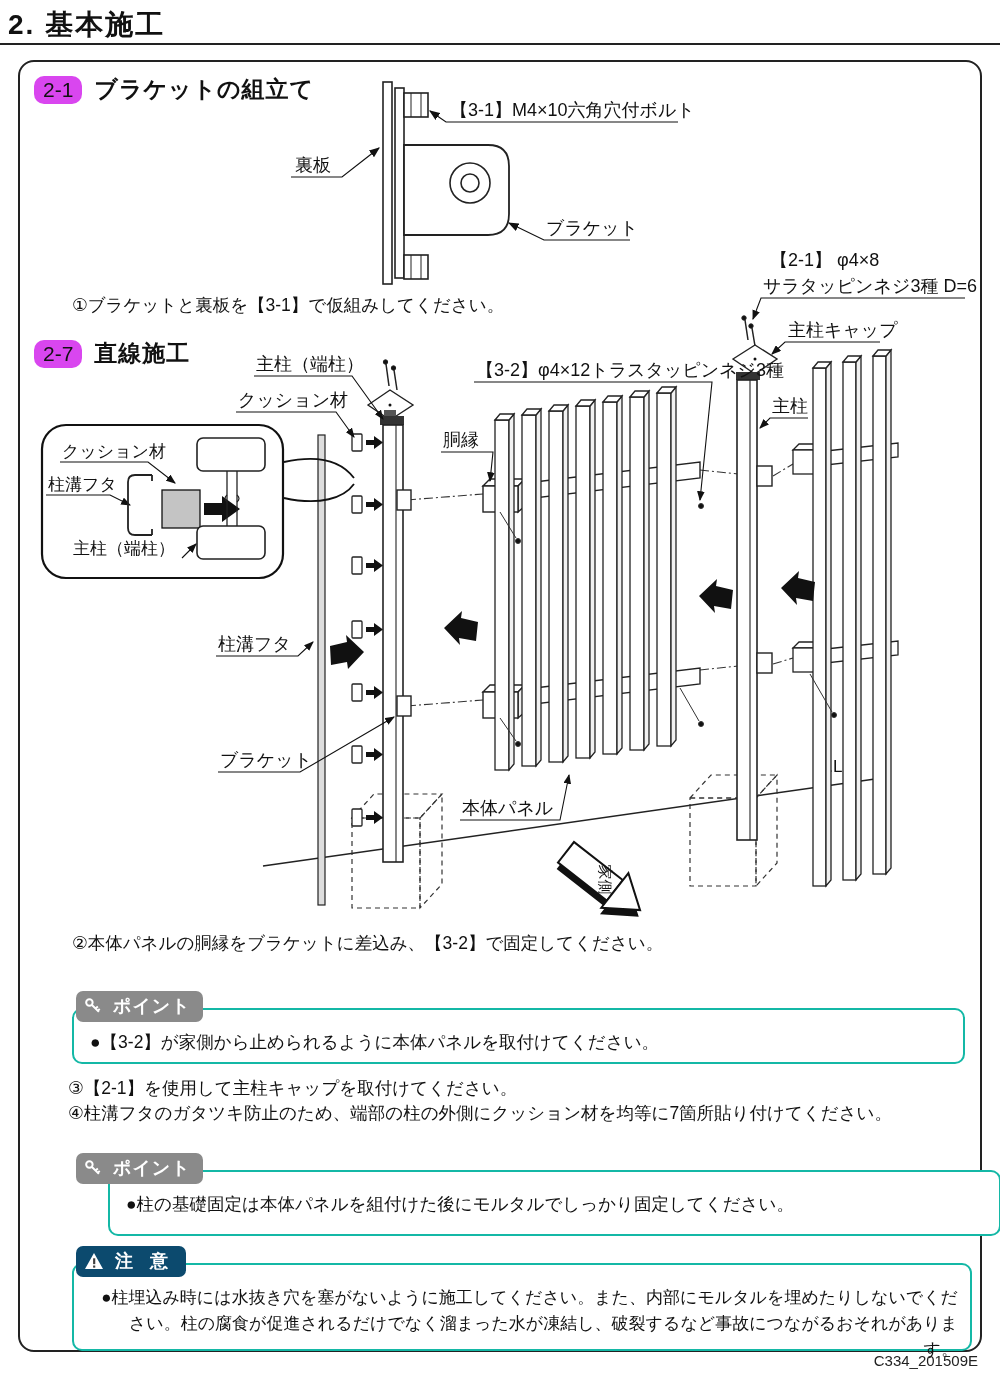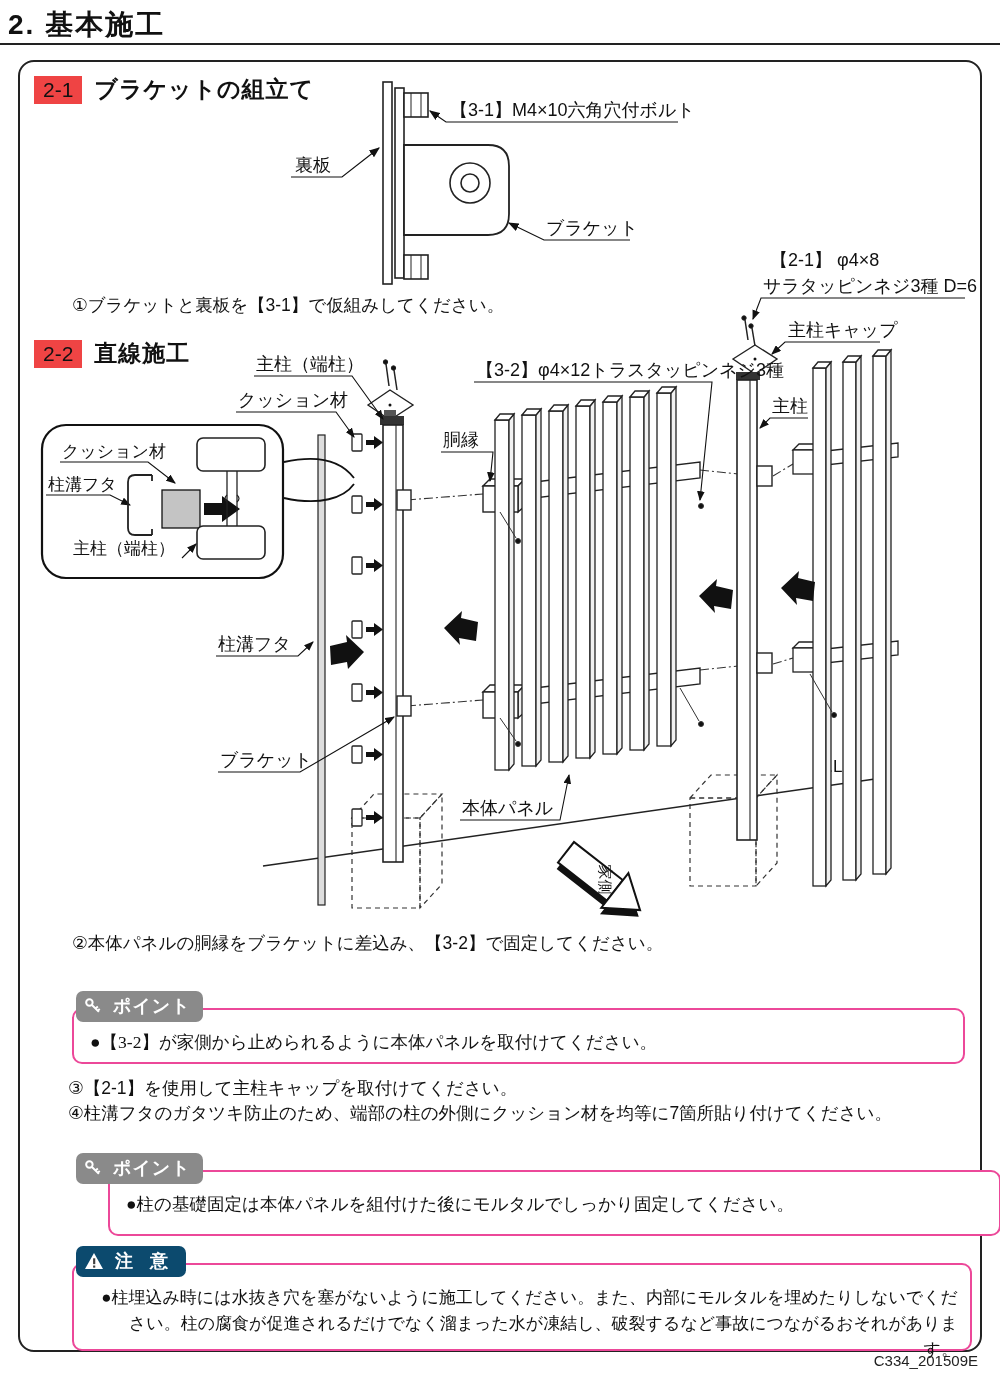--- a/index.html
+++ b/index.html
@@ -8,28 +8,28 @@
     font-family:"Liberation Sans","DejaVu Sans",sans-serif;color:#111;
     overflow:hidden;
   }
   .abs{position:absolute;}
   .page-title{left:8px;top:6px;font-size:28px;font-weight:bold;letter-spacing:2px;}
   .title-rule{left:0;top:43px;width:1000px;border-top:2px solid #222;}
   .frame{left:18px;top:60px;width:960px;height:1288px;border:2.5px solid #222;border-radius:16px;}
   .sec-head{display:flex;align-items:center;gap:12px;}
   .sec21-head{left:34px;top:74px;}
   .sec22-head{left:34px;top:338px;}
-  .badge{background:#ef4444;padding:2px 9px;font-size:21px;font-weight:500;}
+  .badge{background:#d946ef;padding:2px 9px;font-size:21px;font-weight:500;border-radius:10px;}
   .sec-title{font-size:23px;font-weight:bold;letter-spacing:1px;}
   .step-text{font-size:17.5px;line-height:27px;white-space:pre;}
   .steps-a{left:72px;top:930px;}
   .steps-b{left:68px;top:1076px;line-height:25px;font-size:17.5px;}
   .step1{left:72px;top:292px;}
   svg.diagram{position:absolute;pointer-events:none;}
-  .callout-box{border:2px solid #ec4899;border-radius:10px;background:#fff;font-family:Liberation Serif, serif;}
+  .callout-box{border:2px solid #14b8a6;border-radius:10px;background:#fff;}
   .point1-box{left:72px;top:1008px;width:889px;height:52px;}
   .point2-box{left:72px;top:1170px;width:889px;height:62px;margin-left:36px;}
   .caution-box{left:72px;top:1263px;width:896px;height:84px;}
   .callout-text{font-size:17.5px;padding:20px 14px 0 16px;}
   .caution-text{font-size:17px;line-height:26px;padding:20px 12px 0 16px;text-indent:-1em;padding-left:2em;text-align:right;}
   .tab{position:absolute;display:flex;align-items:center;gap:11px;color:#fff;
        border-radius:7px;padding:3px 12px 4px 8px;font-size:18px;font-weight:bold;z-index:3;}
   .point-tab{background:#8a8a8a;letter-spacing:1px;}
   .point1-tab{left:76px;top:991px;}
   .point2-tab{left:76px;top:1153px;}
@@ -82,21 +82,21 @@
   <g stroke="#111" stroke-width="1.2" fill="none">
     <path d="M13,107 L64,107 L101,78" marker-end="url(#ah)"></path>
     <path d="M400,52 L168,52 L152,41" marker-end="url(#ah)"></path>
     <path d="M352,170 L266,170 L231,153" marker-end="url(#ah)"></path>
   </g>
 </svg>
 
 <div class="abs step-text step1">①ブラケットと裏板を【3-1】で仮組みしてください。</div>
 
 <div class="abs sec-head sec22-head">
-  <span class="badge">2-2</span>
+  <span class="badge">2-7</span>
   <span class="sec-title">直線施工</span>
 </div>
 
 <svg class="diagram" style="left:0;top:238px;" width="1000" height="695" viewBox="0 0 1000 695">
   <defs>
     <marker id="ah2" markerWidth="9" markerHeight="7" refX="8" refY="3.5" orient="auto">
       <path d="M0,0 L9,3.5 L0,7 Z" fill="#111"></path>
     </marker>
   </defs>
 

